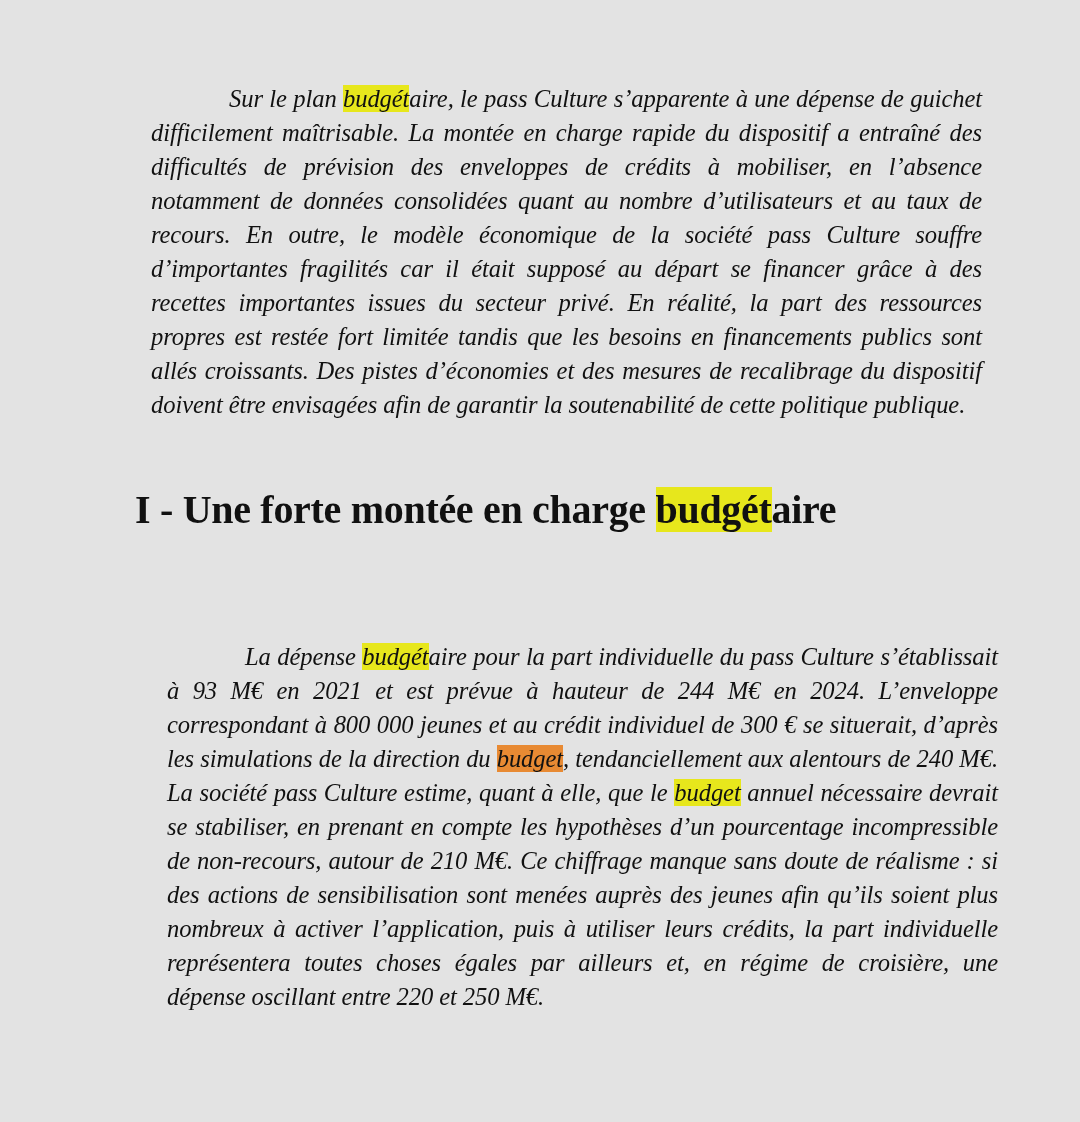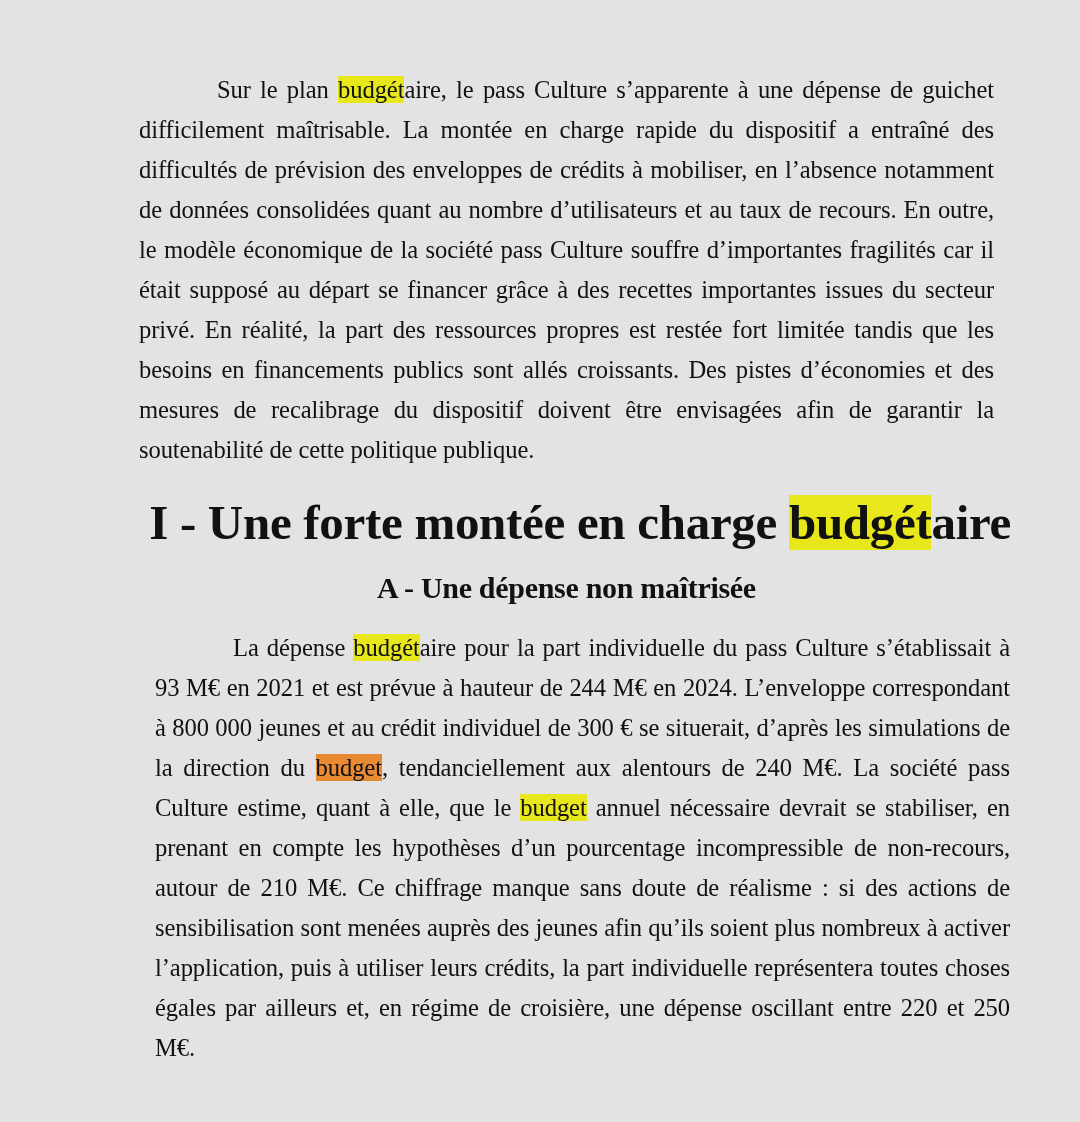--- a/index.html
+++ b/index.html
@@ -15,36 +15,37 @@
       font-family: "Liberation Serif", "DejaVu Serif", serif;
       color: #111;
     }
     .page {
       position: absolute;
       left: 135px;
       top: 66px;
       width: 863px;
     }
     .para {
-      margin: 4px;
+      margin: 16px;
       font-size: 24.6px;
-      line-height: 40px;
+      line-height: 34px;
       text-align: justify;
       text-indent: 78px;
       letter-spacing: -0.1px;
+      font-style: italic;
     }
     .h1 {
-      margin: 13px;
+      margin: 0;
       position: absolute;
       left: 0;
       width: 863px;
       top: 422px;
-      text-align: right;
+      text-align: left;
       font-weight: bold;
-      font-size: 49px;
+      font-size: 40px;
       line-height: 44px;
       letter-spacing: -0.3px;
     }
     .h2 {
       margin: 0;
       position: absolute;
       left: 0;
       width: 863px;
       top: 502px;
       text-align: center;
@@ -68,19 +69,18 @@
   </style>
 </head>
 <body>
 
 <div class="page">
 
   <p class="para"><span>Sur le plan </span><span class="hl-yellow">budgét</span><span>aire, le pass Culture s’apparente à une dépense de guichet difficilement maîtrisable. La montée en charge rapide du dispositif a entraîné des difficultés de prévision des enveloppes de crédits à mobiliser, en l’absence notamment de données consolidées quant au nombre d’utilisateurs et au taux de recours. En outre, le modèle économique de la société pass Culture souffre d’importantes fragilités car il était supposé au départ se financer grâce à des recettes importantes issues du secteur privé. En réalité, la part des ressources propres est restée fort limitée tandis que les besoins en financements publics sont allés croissants. Des pistes d’économies et des mesures de recalibrage du dispositif doivent être envisagées afin de garantir la soutenabilité de cette politique publique.</span></p>
 
   <h1 class="h1"><span>I - Une forte montée en charge </span><span class="hl-yellow">budgét</span><span>aire</span></h1>
 
-  <h2 class="h2">A - Une dépense non maîtrisée</h2>
 
   <div class="para2">
     <p class="para"><span>La dépense </span><span class="hl-yellow">budgét</span><span>aire pour la part individuelle du pass Culture s’établissait à 93 M€ en 2021 et est prévue à hauteur de 244 M€ en 2024. L’enveloppe correspondant à 800 000 jeunes et au crédit individuel de 300 € se situerait, d’après les simulations de la direction du </span><span class="hl-orange">budget</span><span>, tendanciellement aux alentours de 240 M€. La société pass Culture estime, quant à elle, que le </span><span class="hl-yellow">budget</span><span> annuel nécessaire devrait se stabiliser, en prenant en compte les hypothèses d’un pourcentage incompressible de non-recours, autour de 210 M€. Ce chiffrage manque sans doute de réalisme : si des actions de sensibilisation sont menées auprès des jeunes afin qu’ils soient plus nombreux à activer l’application, puis à utiliser leurs crédits, la part individuelle représentera toutes choses égales par ailleurs et, en régime de croisière, une dépense oscillant entre 220 et 250 M€.</span></p>
   </div>
 
 </div>
 
 </body></html>

